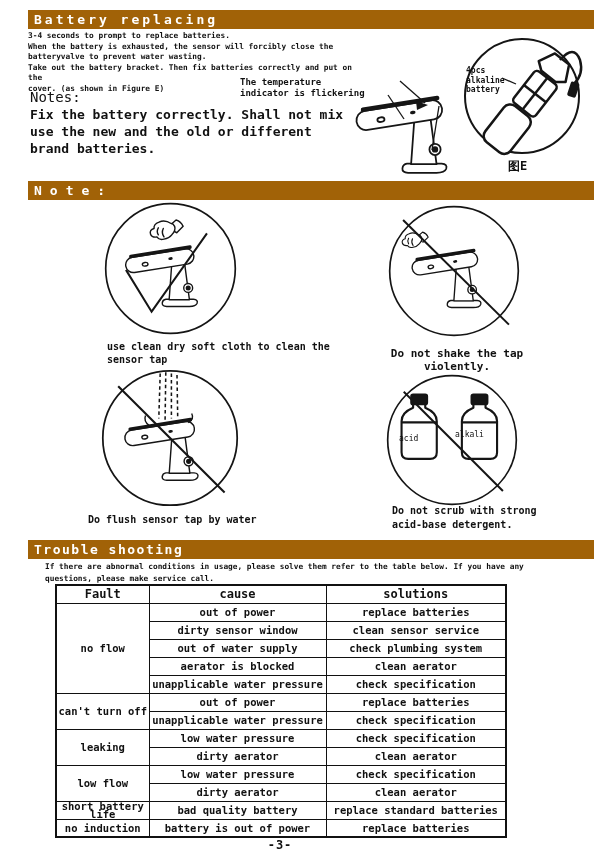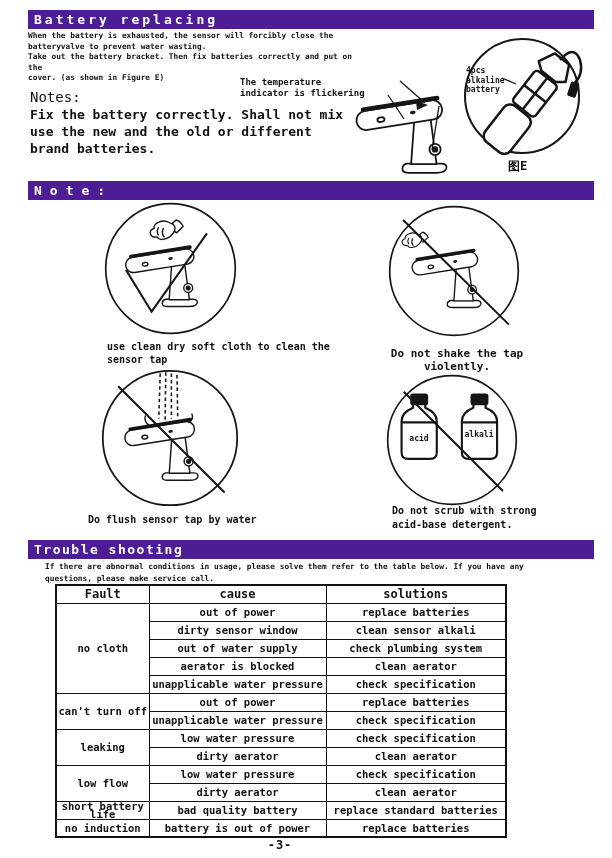--- a/index.html
+++ b/index.html
@@ -1,38 +1,38 @@
 <!DOCTYPE html>
 <html><head>
 <meta charset="utf-8">
 <style>
   *{margin:0;padding:0;box-sizing:border-box}
   html,body{background:#fff}
   .page{position:relative;width:612px;height:858px;background:#fff;color:#111;
         font-family:"DejaVu Sans Mono","Liberation Mono",monospace;overflow:hidden}
   .abs{position:absolute}
   .pre{white-space:pre-line}
-  .bar{position:absolute;left:28px;width:566px;height:19px;background:#4c1d95;color:#fff;
+  .bar{position:absolute;left:28px;width:566px;height:19px;background:#a16207;color:#fff;
        font-weight:bold;font-size:13px;line-height:19px;padding-left:6px}
   .bar1{top:10px;letter-spacing:3px}
   .bar2{top:181px;letter-spacing:8px}
   .bar3{top:540px;letter-spacing:1.5px}
   .bodytext{position:absolute;left:28px;top:31px;width:340px;font-size:7.8px;font-weight:bold;line-height:10.6px}
   .notes-heading{position:absolute;left:30px;top:89px;font-size:14px;font-weight:normal}
   .notes-body{position:absolute;left:30px;top:106px;width:330px;font-size:13px;font-weight:bold;line-height:17px}
   .callout{position:absolute;left:240px;top:77px;width:158px;font-size:9px;font-weight:bold;
            line-height:11px;text-align:left}
   .battery-label{position:absolute;left:466px;top:66px;width:56px;font-size:8px;font-weight:bold;line-height:9.5px}
   .fig-label{position:absolute;left:508px;top:158px;font-size:12px;font-weight:bold}
   .caption{position:absolute;font-size:10px;font-weight:bold;line-height:13px}
   .cap1{left:107px;top:340px;width:240px}
   .cap2{left:372px;top:347px;width:170px;text-align:center;font-size:11px}
   .cap3{left:88px;top:513px;width:200px}
   .cap4{left:392px;top:504px;width:180px;line-height:14px}
-  .bottle-label{position:absolute;font-size:8px;font-weight:bold;text-align:center}
+  .bottle-label{position:absolute;font-size:8px;font-weight:normal;}
   .blabel-acid{left:399px;top:434px;width:40px}
   .blabel-alkali{left:455px;top:430px;width:48px}
   .intro{position:absolute;left:45px;font-size:7.8px;font-weight:bold}
   .intro1{top:562px}.intro2{top:574px}
   table.ts{position:absolute;left:55px;top:584px;width:450px;border-collapse:collapse;
            border:2px solid #111;table-layout:fixed}
   table.ts th,table.ts td{border:1px solid #111;text-align:center;vertical-align:middle;
            height:18px;font-weight:bold;font-size:10.5px;padding:0;overflow:hidden}
   table.ts th{font-size:12px}
   td.small{font-size:8.5px;line-height:8.5px}
@@ -75,20 +75,21 @@
     </symbol>
   </defs>
 </svg>
 
 <div class="page">
 
   <div class="bar bar1">
     <span>Battery replacing</span>
   </div>
   <div class="bodytext">
+    <div>3-4 seconds to prompt to replace batteries.</div>
     <div>When the battery is exhausted, the sensor will forcibly close the</div>
     <div>batteryvalve to prevent water wasting.</div>
     <div>Take out the battery bracket. Then fix batteries correctly and put on the</div>
     <div>cover. (as shown in Figure E)</div>
   </div>
   <div class="notes-heading">Notes:</div>
   <div class="notes-body pre">Fix the battery correctly. Shall not mix
 use the new and the old or different
 brand batteries.</div>
   <div class="callout pre">The temperature
@@ -179,27 +180,27 @@
         <col style="width:177px">
         <col style="width:180px">
       </colgroup>
     <tbody>
         <tr>
       <th>Fault</th>
       <th>cause</th>
       <th>solutions</th>
     </tr>
     <tr>
-      <td rowspan="5">no cloth</td>
+      <td rowspan="5">no flow</td>
       <td>out of power</td>
       <td>replace batteries</td>
     </tr>
     <tr>
       <td>dirty sensor window</td>
-      <td>clean sensor alkali</td>
+      <td>clean sensor service</td>
     </tr>
     <tr>
       <td>out of water supply</td>
       <td>check plumbing system</td>
     </tr>
     <tr>
       <td>aerator is blocked</td>
       <td>clean aerator</td>
     </tr>
     <tr>

